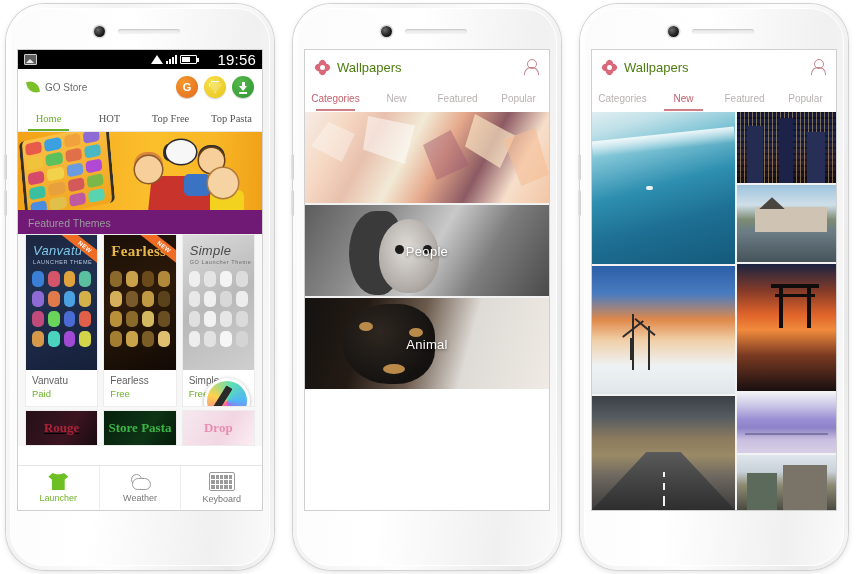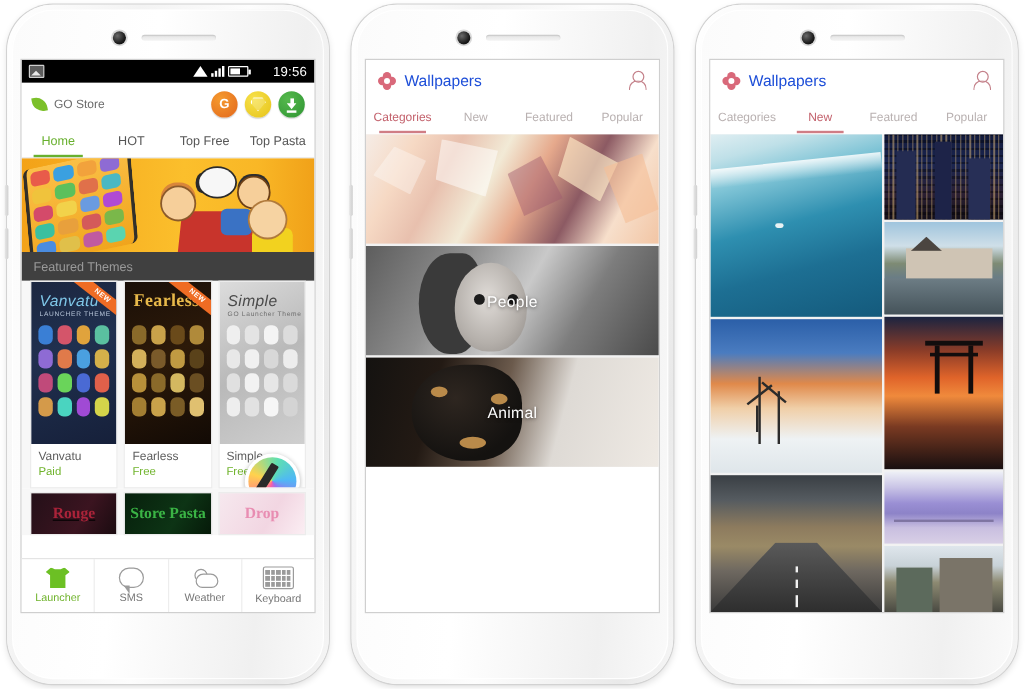--- a/index.html
+++ b/index.html
@@ -58,21 +58,21 @@
   .ico-wifi{width:12px;height:9px;position:relative;}
   .ico-wifi:before{content:"";position:absolute;left:0;bottom:0;width:0;height:0;
      border-left:6px solid transparent;border-right:6px solid transparent;border-bottom:9px solid #fff;}
   .ico-sig{display:flex;align-items:flex-end;gap:1px;height:9px;}
   .ico-sig i{width:2px;background:#fff;display:block;}
   .ico-sig i:nth-child(1){height:3px}.ico-sig i:nth-child(2){height:5px}
   .ico-sig i:nth-child(3){height:7px}.ico-sig i:nth-child(4){height:9px}
   .ico-bat{width:17px;height:9px;border:1px solid #fff;border-radius:1px;position:relative;padding:1px;box-sizing:border-box;}
   .ico-bat:after{content:"";position:absolute;right:-3px;top:2px;width:2px;height:4px;background:#fff;}
   .ico-bat span{display:block;height:100%;width:55%;background:#fff;}
-  .sb-time{font-size:11px;letter-spacing:.2px;padding-left:17px;}
+  .sb-time{font-size:15px;letter-spacing:.2px;padding-left:17px;}
 
   .gs-appbar{height:36px;background:#fff;display:flex;align-items:center;padding:0 8px;}
   .gs-logo{display:flex;align-items:center;gap:4px;flex:1;}
   .leaf-icon{width:15px;height:14px;position:relative;}
   .leaf-icon:before{content:"";position:absolute;left:1px;top:1px;width:12px;height:12px;
     background:#7cc02a;border-radius:0 80% 0 80%;transform:rotate(-10deg);}
   .gs-title{font-size:10px;color:#6b6b6b;}
   .gs-actions{display:flex;align-items:center;gap:6px;}
   .cbtn{width:22px;height:22px;border-radius:50%;display:flex;align-items:center;justify-content:center;
     font-size:11px;color:#fff;font-weight:bold;box-shadow:0 1px 1px rgba(0,0,0,.2);}
@@ -81,21 +81,21 @@
   .cbtn.dl{background:radial-gradient(circle at 35% 30%,#55b84c,#2f9533);}
   .gem-shape{width:11px;height:10px;background:#fff3;border:1.4px solid #fff;
     clip-path:polygon(50% 100%,0 35%,22% 0,78% 0,100% 35%);}
   .dl-arrow{position:relative;width:10px;height:11px;}
   .dl-arrow:before{content:"";position:absolute;left:3.5px;top:0;width:3px;height:5px;background:#fff;}
   .dl-arrow:after{content:"";position:absolute;left:1px;top:4px;border-left:4px solid transparent;
     border-right:4px solid transparent;border-top:5px solid #fff;}
   .dl-bar{position:absolute;left:1px;bottom:-1px;width:8px;height:1.6px;background:#fff;}
 
   .gs-tabs{height:26px;display:flex;background:#fff;border-bottom:1px solid #e6e6e6;}
-  .gs-tab{flex:1;display:flex;align-items:center;justify-content:center;font-size:10.5px;color:#555;position:relative;}
+  .gs-tab{flex:1;display:flex;align-items:center;justify-content:center;font-size:10.5px;color:#555;position:relative;font-family:Liberation Serif, serif;}
   .gs-tab.active{color:#68b02e;}
   .gs-tab.active:after{content:"";position:absolute;bottom:0;left:16%;right:16%;height:2px;background:#68b02e;}
 
   .gs-banner{height:78px;position:relative;overflow:hidden;
     background:linear-gradient(92deg,#f3a218 0%,#f6ad20 22%,#fbbf2c 55%,#f9b726 80%,#f0a018 100%);}
   .gs-banner .phone-shot{position:absolute;left:4px;top:0px;width:84px;height:80px;
     background:linear-gradient(170deg,#fbc24c,#f0a41c);transform:skewY(-7deg) rotate(-5deg);
     border-left:3px solid #2c2c2c;border-right:3px solid #2c2c2c;border-radius:6px;opacity:.97;}
   .gs-banner .gridicons{position:absolute;left:10px;top:4px;width:74px;display:grid;
     grid-template-columns:repeat(4,1fr);gap:3px;transform:skewY(-7deg) rotate(-5deg);}
@@ -106,21 +106,21 @@
   .ch.snoopy-ear{width:11px;height:17px;background:#2b2b2b;border-radius:50%;right:88px;top:12px;}
   .ch.head1{width:27px;height:27px;background:#f6cf9a;right:100px;top:24px;box-shadow:0 0 0 1.5px #8a5a2b;}
   .ch.hair1{width:29px;height:13px;background:#d9863a;border-radius:14px 14px 0 0;right:99px;top:20px;}
   .ch.head2{width:25px;height:25px;background:#f6cf9a;right:38px;top:16px;box-shadow:0 0 0 1.5px #6b3f16;}
   .ch.hair2{width:27px;height:12px;background:#2e2e2e;border-radius:13px 13px 0 0;right:37px;top:13px;}
   .ch.head3{width:30px;height:30px;background:#f6d3a2;right:24px;top:36px;box-shadow:0 0 0 1.5px #b07a3c;}
   .ch.body1{width:62px;height:34px;background:#c8342c;right:50px;bottom:0;border-radius:6px 6px 0 0;transform:skewX(-6deg);}
   .ch.body2{width:26px;height:22px;background:#3a72c4;right:52px;bottom:14px;border-radius:5px;}
   .ch.body3{width:34px;height:20px;background:#f2d21f;right:18px;bottom:0;border-radius:6px 6px 0 0;}
 
-  .featured-label{font-size:10.5px;color:#9a9a9a;padding:7px 10px 5px;background:#404040;}
+  .featured-label{font-size:10.5px;color:#9a9a9a;padding:7px 10px 5px;background:#701a75;}
   .theme-row{display:flex;gap:5px;padding:0 7px;background:#f7f7f7;}
   .theme-card{flex:1;background:#fff;border:1px solid #ececec;overflow:hidden;position:relative;}
   .theme-thumb{height:135px;position:relative;overflow:hidden;}
   .thumb-vanvatu{background:linear-gradient(160deg,#1c2740,#20304f 40%,#16203a);}
   .thumb-fearless{background:linear-gradient(160deg,#1a0f08,#2d1a09 45%,#120a05);}
   .thumb-simple{background:linear-gradient(150deg,#dcdcdc,#b9b9b9 50%,#cfcfcf);}
   .thumb-title{position:absolute;left:7px;top:8px;font-size:13px;font-style:italic;letter-spacing:.3px;}
   .thumb-title.a{color:#7fc7e8;}
   .thumb-title.b{color:#e8b94a;font-family:"Liberation Serif",serif;font-weight:bold;font-size:15px;font-style:normal;}
   .thumb-title.c{color:#4a4a4a;}
@@ -172,21 +172,21 @@
 
   
   .wp-appbar{height:34px;background:#fff;display:flex;align-items:center;padding:0 10px;}
   .wp-logo{width:15px;height:15px;position:relative;margin-right:7px;}
   .petal{position:absolute;width:7px;height:7px;border-radius:50% 50% 50% 0;background:#d9697a;}
   .p1{left:4px;top:0;transform:rotate(-45deg)}
   .p2{left:8px;top:4px;transform:rotate(45deg)}
   .p3{left:4px;top:8px;transform:rotate(135deg)}
   .p4{left:0px;top:4px;transform:rotate(-135deg)}
   .pc{position:absolute;left:5px;top:5px;width:5px;height:5px;border-radius:50%;background:#fff;}
-  .wp-title{font-size:13px;color:#1d4ed8;flex:1;}
+  .wp-title{font-size:13px;color:#4d7c0f;flex:1;}
   .i-person{width:17px;height:17px;position:relative;}
   .i-person .ph{position:absolute;left:4.5px;top:0;width:8px;height:8px;border-radius:50%;border:1.4px solid #c4818a;}
   .i-person .pb{position:absolute;left:2px;bottom:1px;width:13px;height:7px;border:1.4px solid #c4818a;
     border-bottom:none;border-radius:7px 7px 0 0;}
   .wp-tabs{height:28px;display:flex;background:#fff;}
   .wp-tab{flex:1;display:flex;align-items:center;justify-content:center;font-size:10px;color:#b9b1b1;position:relative;}
   .wp-tab.active{color:#c3616c;}
   .wp-tab.active:after{content:"";position:absolute;bottom:1px;left:18%;right:18%;height:2px;background:#d07d85;}
 
   .cat-list{background:#f2f2f2;}
@@ -460,24 +460,20 @@
           <span class="tc2-txt">Drop</span>
         </div>
       </div>
 
       <div class="gs-bottom">
         <div class="gs-bnav active">
           <span class="i-shirt"></span>
           <span>Launcher</span>
         </div>
         <div class="gs-bnav">
-          <span class="i-sms"></span>
-          <span>SMS</span>
-        </div>
-        <div class="gs-bnav">
           <span class="i-weather">
               <i class="sun"></i>
               <i class="cloud"></i>
             </span>
           <span>Weather</span>
         </div>
         <div class="gs-bnav">
           <span class="i-keyb">
             <i></i>
               <i></i>

